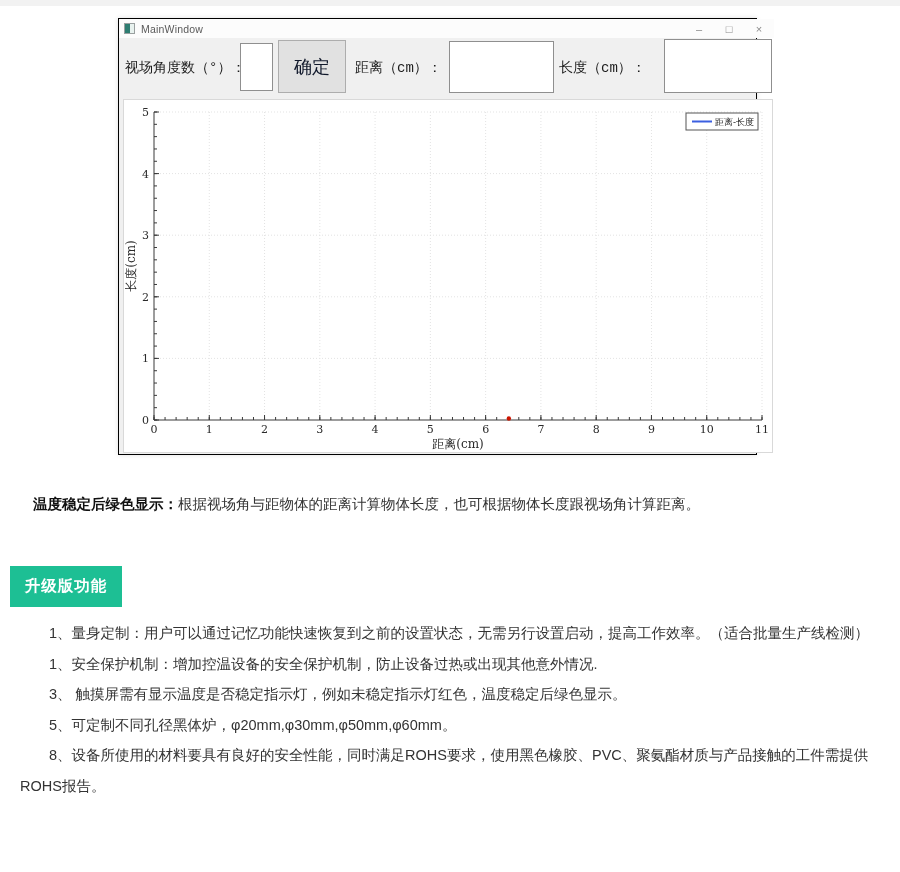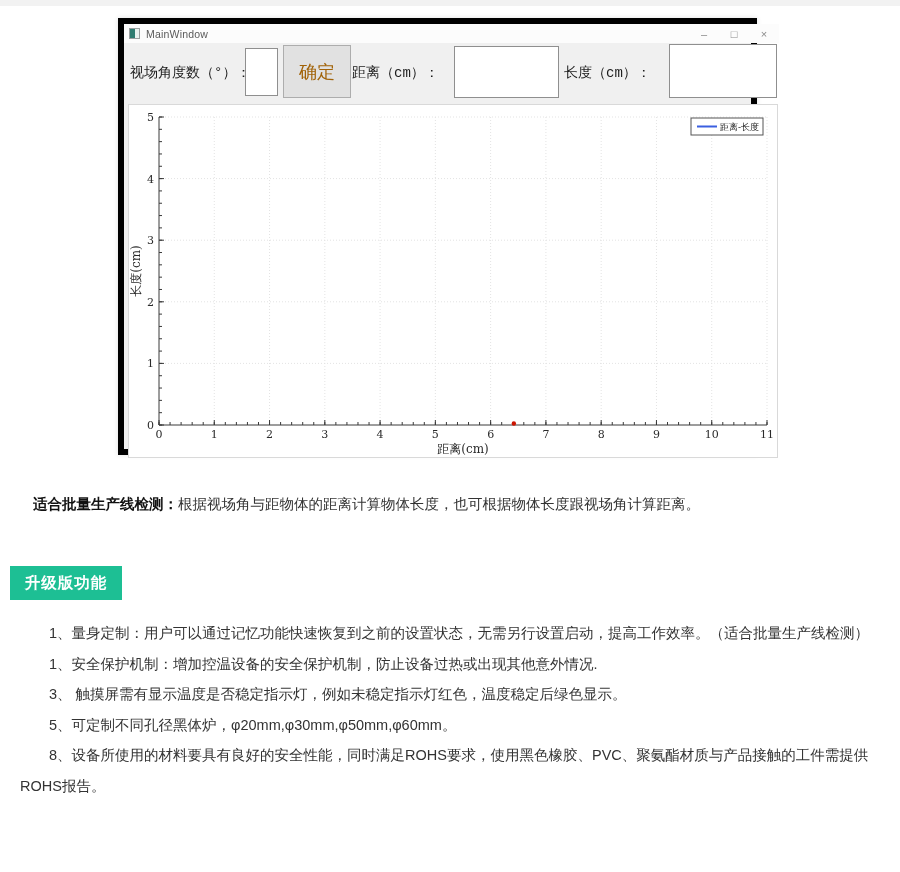--- a/index.html
+++ b/index.html
@@ -2,44 +2,44 @@
 <html><head>
 <meta charset="utf-8">
 <style>
   * { margin:0; padding:0; box-sizing:border-box; }
   body { background:#ffffff; font-family:"Liberation Sans", sans-serif; }
   .page { position:relative; width:900px; height:872px; background:#ffffff; overflow:hidden; }
   .top-strip { position:absolute; left:0; top:0; width:900px; height:6px; background:#f2f2f2; }
 
   
   .appwin { position:absolute; left:118px; top:18px; width:639px; height:437px;
-            background:#f0f0f0; border:6px solid #000000; box-shadow:0 0 5px rgba(0,0,0,.12); }
+            background:#f0f0f0; border:1px solid #000000; box-shadow:0 0 5px rgba(0,0,0,.12); }
   .titlebar { position:absolute; left:0; top:0; width:655px; height:19px; background:#fcfcfc;
               display:flex; align-items:center; }
   .app-icon { width:11px; height:11px; margin-left:5px; border:1px solid #9aa0a0;
               background:linear-gradient(90deg,#2e7d71 0 55%, #e8f2ef 55% 100%); display:inline-block; }
   .title-text { font-size:10.5px; color:#5a5a5a; margin-left:6px; letter-spacing:.2px; }
   .win-controls { margin-left:auto; display:flex; height:100%; }
   .win-btn { width:30px; height:100%; display:flex; align-items:center; justify-content:center;
              color:#8a8a8a; font-size:11px; cursor:default; }
   
   .toolbar-label { position:absolute; font-family:Liberation Mono, monospace; font-size:14px; color:#1c1c1c; white-space:nowrap; }
   .tb-input { position:absolute; background:#ffffff; border:1px solid #8f8f8f; font-size:14px; padding:2px 4px; }
   .confirm-btn { position:absolute; left:159px; top:21px; width:68px; height:53px; background:#e1e1e1;
-                 border:1px solid #adadad; font-family:"DejaVu Serif", serif; font-size:18px; color:#a16207; }
+                 border:1px solid #adadad; font-family:"DejaVu Serif", serif; font-size:18px; color:#0f172a; }
   
   .chart-panel { position:absolute; left:4px; top:80px; width:650px; height:354px;
                  background:#ffffff; border:1px solid #d9d9d9; }
   .chart-panel svg { display:block; width:648px; height:352px; }
 
   
   .lead { position:absolute; left:4px; top:493px; width:893px; font-size:14.5px; color:#333333;
           text-indent:2em; line-height:22px; }
   .lead b { color:#111111; }
-  .badge { position:absolute; left:10px; top:566px; width:112px; height:34px; color:#ffffff;
+  .badge { position:absolute; left:10px; top:566px; width:112px; height:41px; color:#ffffff;
            font-size:15.5px; font-weight:bold; display:flex; align-items:center; justify-content:center;
            letter-spacing:1px; }
   .items { position:absolute; left:4px; top:618px; width:893px; }
   .items p { font-size:14.5px; color:#333333; line-height:30.6px; text-indent:2em;margin-left:16px; }
 </style>
 </head>
 <body>
 
 <div class="page">
   <div class="top-strip"></div>
@@ -51,21 +51,21 @@
       <div class="win-controls">
         <span class="win-btn">–</span>
         <span class="win-btn">□</span>
         <span class="win-btn">×</span>
       </div>
     </div>
 
     <span class="toolbar-label" style="left:6px; top:40px;">视场角度数（°）：</span>
     <input class="tb-input" style="left: 121px; top: 24px; width: 33px; height: 48px;" value="">
     <button class="confirm-btn">确定</button>
-    <span class="toolbar-label" style="left:228px; top:40px;">距离（cm）：</span>
+    <span class="toolbar-label" style="left:236px; top:40px;">距离（cm）：</span>
     <input class="tb-input" style="left: 330px; top: 22px; width: 105px; height: 52px;" value="">
     <span class="toolbar-label" style="left:440px; top:40px;">长度（cm）：</span>
     <input class="tb-input" style="left: 545px; top: 20px; width: 108px; height: 54px;" value="">
 
     <div class="chart-panel">
       <svg id="chart-svg" viewBox="0 0 648 352">
           <line x1="85.27272727272728" y1="12" x2="85.27272727272728" y2="320" stroke="#e3e3e3" stroke-width="1" stroke-dasharray="1 2"></line>
           <line x1="140.54545454545456" y1="12" x2="140.54545454545456" y2="320" stroke="#e3e3e3" stroke-width="1" stroke-dasharray="1 2"></line>
           <line x1="195.8181818181818" y1="12" x2="195.8181818181818" y2="320" stroke="#e3e3e3" stroke-width="1" stroke-dasharray="1 2"></line>
           <line x1="251.0909090909091" y1="12" x2="251.0909090909091" y2="320" stroke="#e3e3e3" stroke-width="1" stroke-dasharray="1 2"></line>
@@ -204,21 +204,21 @@
           <text x="334" y="348" text-anchor="middle" font-size="12" fill="#2a2a2a" font-family="DejaVu Serif, serif">距离(cm)</text>
           <text x="11" y="166" text-anchor="middle" font-size="12" fill="#2a2a2a" font-family="DejaVu Serif, serif" transform="rotate(-90 11 166)">长度(cm)</text>
           <rect x="562" y="13" width="72" height="17" fill="#ffffff" stroke="#555555" stroke-width="1"></rect>
           <line x1="568" y1="21.5" x2="588" y2="21.5" stroke="#3b5fe0" stroke-width="2"></line>
           <text x="591" y="25" font-size="9" fill="#222222" font-family="DejaVu Serif, serif">距离-长度</text>
           <circle cx="384.8509090909091" cy="318.5" r="2.2" fill="#cc1400"></circle>
         </svg>
     </div>
   </div>
 
-  <p class="lead"><b>适合批量生产线检测：</b><span>根据视场角与距物体的距离计算物体长度，也可根据物体长度跟视场角计算距离。</span></p>
+  <p class="lead"><b>温度稳定后绿色显示：</b><span>根据视场角与距物体的距离计算物体长度，也可根据物体长度跟视场角计算距离。</span></p>
 
   <div class="badge" id="section-badge" style="background: rgb(29, 191, 148);">升级版功能</div>
 
   <div class="items">
     <p>1、量身定制：用户可以通过记忆功能快速恢复到之前的设置状态，无需另行设置启动，提高工作效率。（适合批量生产线检测）</p>
     <p>1、安全保护机制：增加控温设备的安全保护机制，防止设备过热或出现其他意外情况.</p>
     <p>3、 触摸屏需有显示温度是否稳定指示灯，例如未稳定指示灯红色，温度稳定后绿色显示。</p>
     <p>5、可定制不同孔径黑体炉，φ20mm,φ30mm,φ50mm,φ60mm。</p>
     <p>8、设备所使用的材料要具有良好的安全性能，同时满足ROHS要求，使用黑色橡胶、PVC、聚氨酯材质与产品接触的工件需提供ROHS报告。</p>
   </div>

